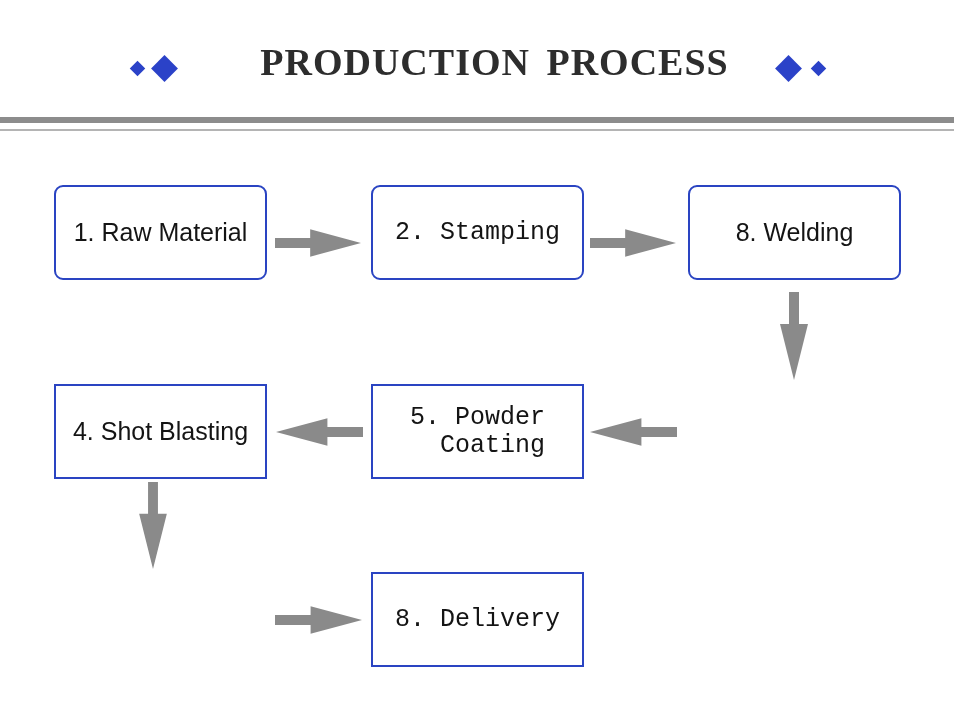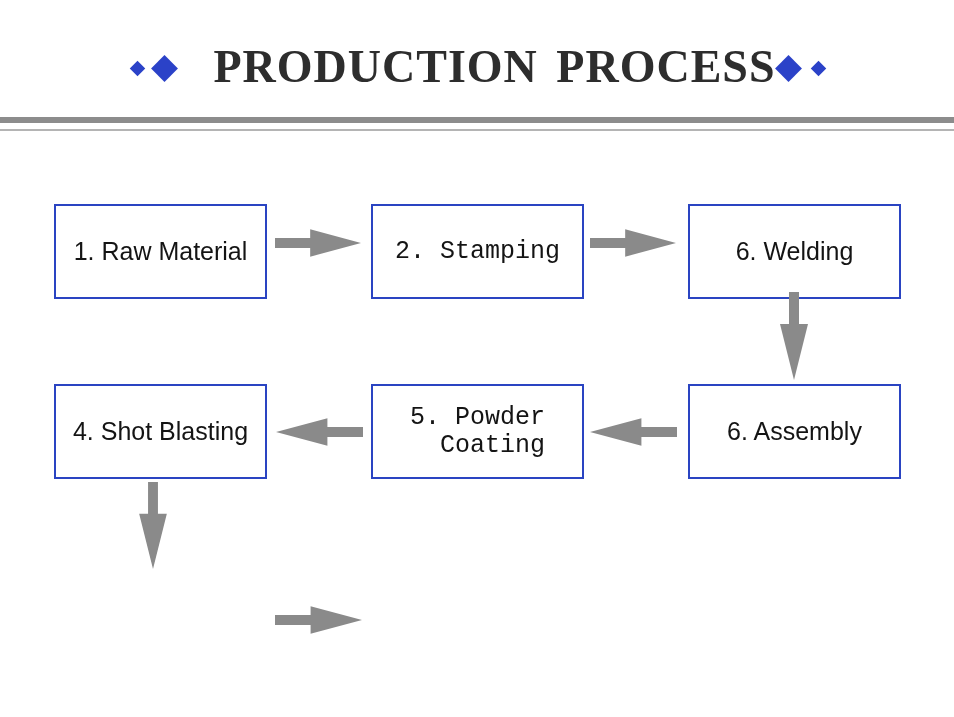--- a/index.html
+++ b/index.html
@@ -13,21 +13,21 @@
     font-family: "Liberation Sans", sans-serif;
   }
   
   .title {
     position: absolute;
     left: 0; top: 40px;
     width: 954px;
     text-align: center;
     font-family: "Liberation Serif", serif;
     font-weight: bold;
-    font-size: 46px;
+    font-size: 38px;
     letter-spacing: 1px;
     word-spacing: 6px;
     color: var(--title-text, #2d2d2d);
     padding-left: 35px;
   }
   .diamond {
     position: absolute;
     background: var(--accent-diamond, #2b42c8);
     transform: rotate(45deg);
   }
@@ -59,21 +59,21 @@
     justify-content: center;
     text-align: center;
     font-size: 25px;
     line-height: 1.1;
     color: var(--box-text, #141414);
   }
   .box .label { white-space: pre-line; }
   .col1 { left: 54px; }
   .col2 { left: 371px; font-family: Liberation Mono, monospace; }
   .col3 { left: 688px; }
-  .row1 { top: 204px; }
+  .row1 { top: 185px; border-radius: 9px; }
   .row2 { top: 384px; text-align: right; }
   .row3 { top: 572px; }
   
   .arrow { position: absolute; color: var(--arrow, #8a8a8a); }
   .arrow svg { display: block; width: 100%; height: 100%; }
 </style>
 </head>
 <body>
 
 <div class="slide">
@@ -87,34 +87,34 @@
   <div class="divider-thick"></div>
   <div class="divider-thin"></div>
 
   <div class="box col1 row1">
     <span class="label">1. Raw Material</span>
   </div>
   <div class="box col2 row1">
     <span class="label">2. Stamping</span>
   </div>
   <div class="box col3 row1">
-    <span class="label">6. Welding</span>
+    <span class="label">8. Welding</span>
   </div>
 
   <div class="box col1 row2">
     <span class="label">4. Shot Blasting</span>
   </div>
   <div class="box col2 row2">
     <span class="label">5. Powder
 Coating</span>
   </div>
-  <div class="box col3 row2">
-    <span class="label">6. Assembly</span>
+
+  <div class="box col2 row3">
+    <span class="label">8. Delivery</span>
   </div>
-
 
   <div class="arrow" style="left:275px; top:228px; width:86px; height:30px;">
     <svg viewBox="0 0 88 30">
         <polygon fill="currentColor" points="0,10 36,10 36,1 88,15 36,29 36,20 0,20"></polygon>
       </svg>
   </div>
   <div class="arrow" style="left:590px; top:228px; width:86px; height:30px;">
     <svg viewBox="0 0 88 30">
         <polygon fill="currentColor" points="0,10 36,10 36,1 88,15 36,29 36,20 0,20"></polygon>
       </svg>

